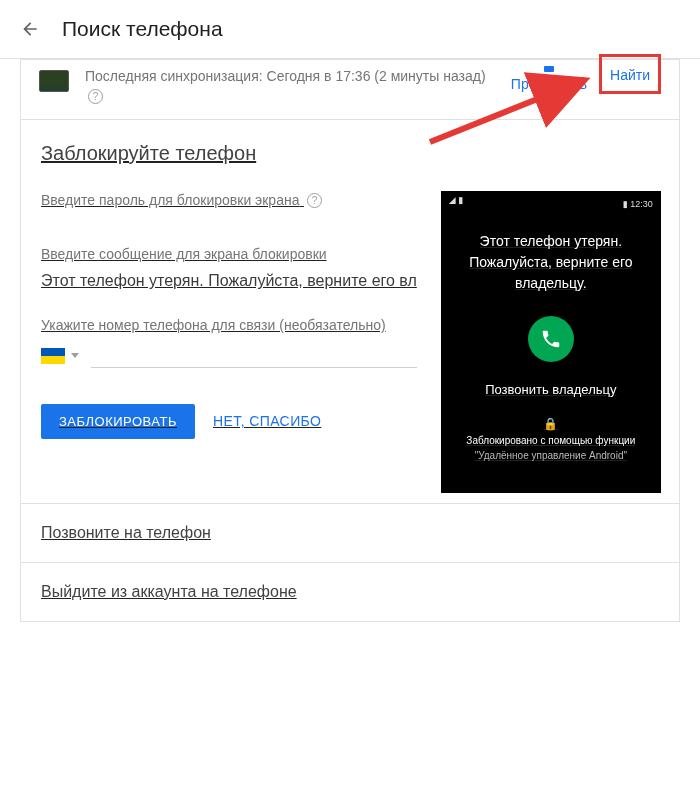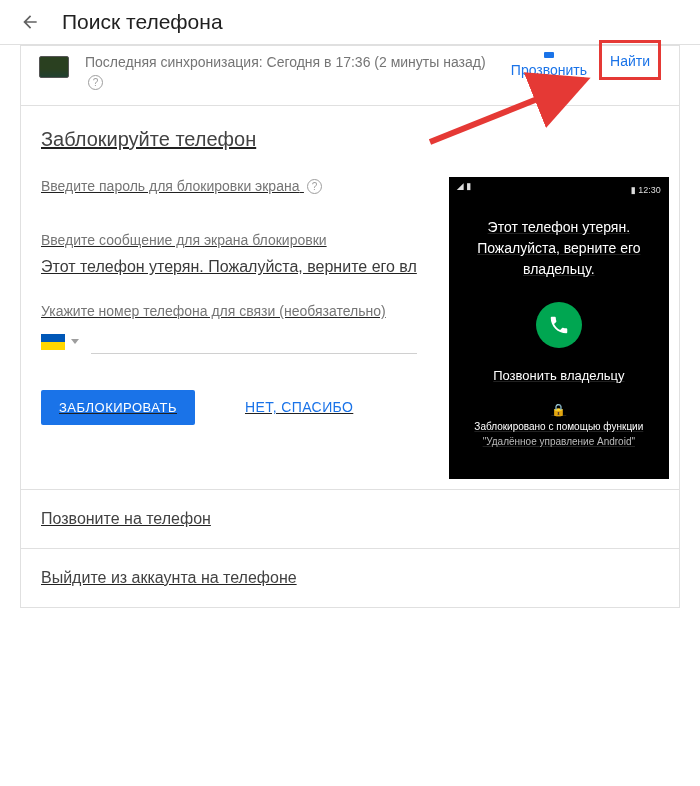--- a/index.html
+++ b/index.html
@@ -8,21 +8,21 @@
       background: #fff;
       width: 700px;
       height: 786px;
       overflow: hidden;
       color: #212121;
       position: relative;
     }
     .header {
       display: flex;
       align-items: center;
-      padding: 10px 20px;
+      padding: 17px 20px;
       border-bottom: 1px solid #e0e0e0;
     }
     .back-arrow {
       width: 20px; height: 20px;
       display: flex; align-items: center; justify-content: center;
       margin-right: 22px;
       cursor: pointer;
     }
     .header-title {
       font-size: 21px;
@@ -129,21 +129,21 @@
     .caret-down {
       width: 0; height: 0; border-left: 4px solid transparent;
       border-right: 4px solid transparent; border-top: 5px solid #9e9e9e;
     }
     .phone-line {
       border-bottom: 1px solid #d0d0d0;
       flex: 1; height: 18px;
     }
     .form-left { width: 380px; }
     .form-wrap {
-      display: flex; gap: 32px; align-items: flex-start;
+      display: flex; gap: 24px; align-items: flex-start;
     }
     
     .phone-preview {
       width: 220px; height: 302px;
       background: #000;
       color: #fff;
       position: relative;
       font-size: 12px;
       padding: 22px 12px 10px;
       text-align: center;
@@ -178,21 +178,21 @@
       display: flex; gap: 18px; align-items: center;
       margin-top: 36px;
     }
     .btn-primary {
       background: #1a73e8; color: #fff; border: none;
       padding: 10px 18px; font-size: 13px; letter-spacing: .5px;
       border-radius: 2px; cursor: pointer;
     }
     .btn-flat {
       background: none; border: none; color: #1a73e8;
-      font-size: 14px; letter-spacing: .4px; cursor: pointer; margin-left: 32px;
+      font-size: 14px; letter-spacing: .4px; cursor: pointer;
     }
     .option-row {
       border-top: 1px solid #e0e0e0;
       padding: 20px;
       font-size: 16px;
       color: #424242;
       cursor: pointer;
     }
   </style>
 </head>

